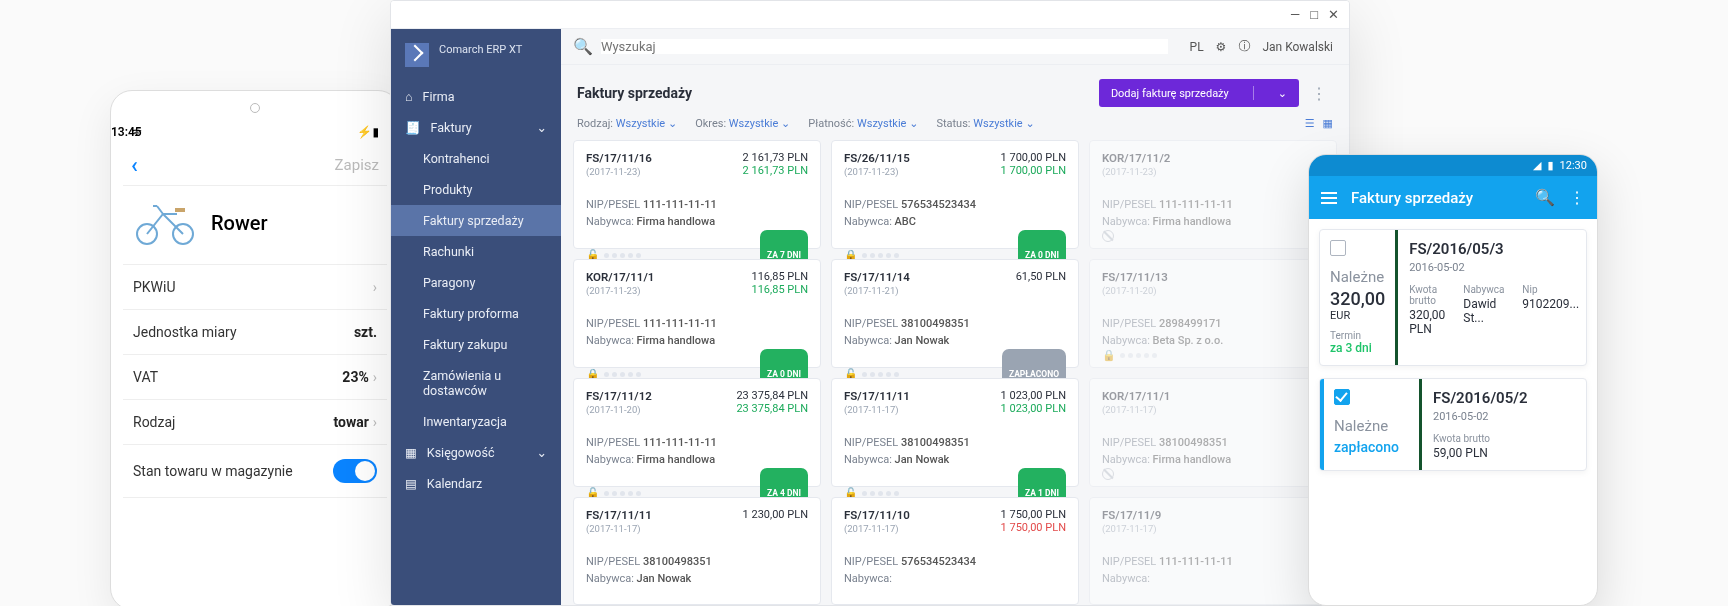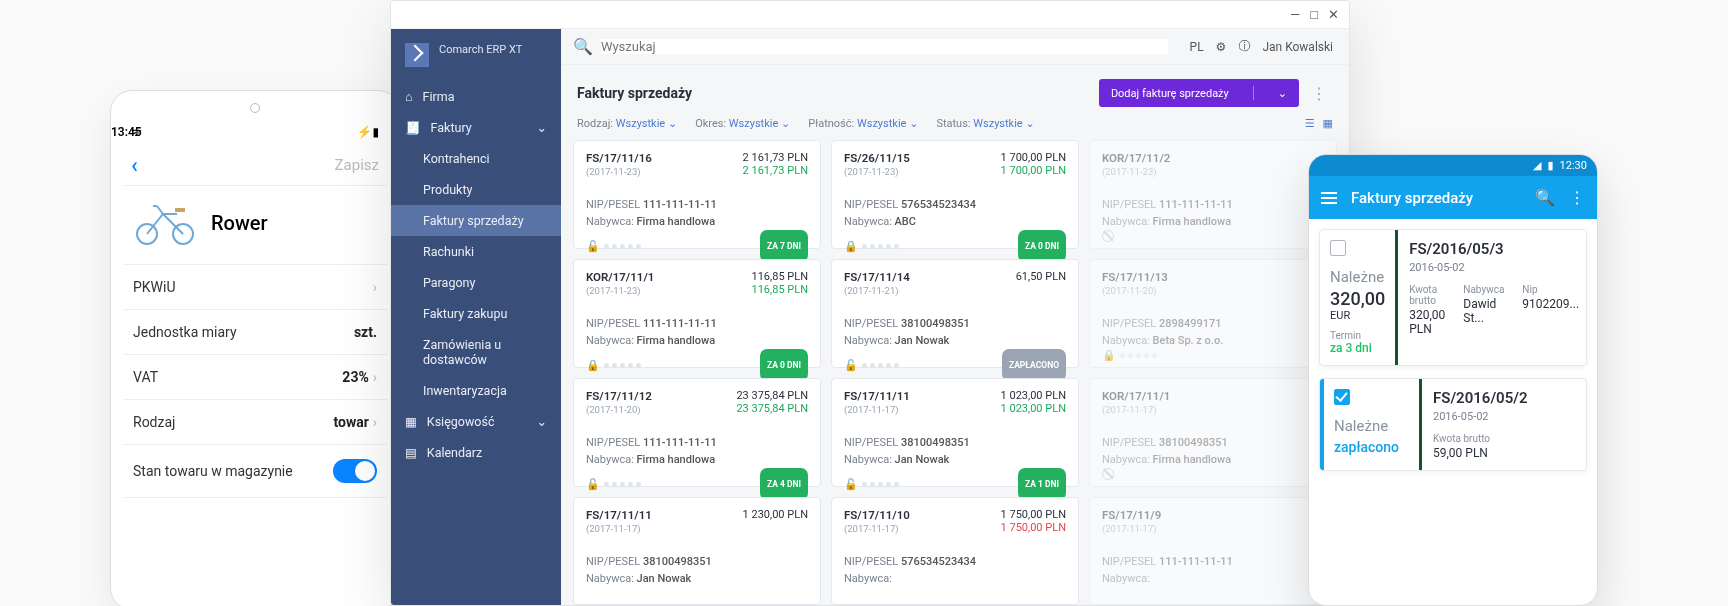--- a/index.html
+++ b/index.html
@@ -65,21 +65,21 @@
 .amts { text-align:right; font-size:11px;}
 .amt1 { color:#2a2f3a;}
 .amt2 { color:#1caa5b;}
 .amt2.red { color:#e24a4a;}
 .card-r2 { margin-top:20px; font-size:11px; color:#7a828f; line-height:1.5;}
 .card-r2 b { color:#555; font-weight:500;}
 .card-r3 { margin-top:auto; display:flex; justify-content:space-between; align-items:center;}
 .lock { color:#9aa4b2; font-size:11px; display:flex; align-items:center; gap:4px;}
 .dots5 { display:flex; gap:3px;}
 .dots5 span{width:5px;height:5px;border-radius:50%;background:#e1e5ec;}
-.badge { font-size:8.5px; font-weight:700; padding:11px 7px; border-radius:7px; color:#fff; }
+.badge { font-size:8.5px; font-weight:700; padding:20px 7px; border-radius:7px; color:#fff; }
 .badge.green { background:#23b160;}
 .badge.grey { background:#9aa4b2;}
 .ban { width:12px; height:12px; border:1.5px solid #b9bfc9; border-radius:50%; position:relative;}
 .ban::after { content:""; position:absolute; left:-1px; top:4px; width:13px; height:1.5px; background:#b9bfc9; transform:rotate(45deg);}
 
 
 .phone { position:absolute; right:130px; top:154px; width:290px; height:452px; background:#fff; border:1px solid #ddd; border-radius:18px; box-shadow:0 18px 50px rgba(0,0,0,.14); overflow:hidden;}
 .ph-status { background:#0d8bd1; color:#fff; font-size:11px; display:flex; justify-content:flex-end; align-items:center; gap:6px; padding:4px 10px;}
 .ph-bar { background:#12a3ee; color:#fff; display:flex; align-items:center; gap:14px; padding:12px 12px;}
 .ph-hamb { display:flex; flex-direction:column; gap:3px;}
@@ -187,20 +187,21 @@
             <span>🧾</span>
             <span>Faktury</span>
           </span>
         <span>⌄</span>
       </div>
       <div class="nav-sub">Kontrahenci</div>
       <div class="nav-sub">Produkty</div>
       <div class="nav-sub active">Faktury sprzedaży</div>
       <div class="nav-sub">Rachunki</div>
       <div class="nav-sub">Paragony</div>
+      <div class="nav-sub">Faktury proforma</div>
       <div class="nav-sub">Faktury zakupu</div>
       <div class="nav-sub">Zamówienia u dostawców</div>
       <div class="nav-sub">Inwentaryzacja</div>
       <div class="nav-group has-sub">
         <span class="left">
             <span>▦</span>
             <span>Księgowość</span>
           </span>
         <span>⌄</span>
       </div>

